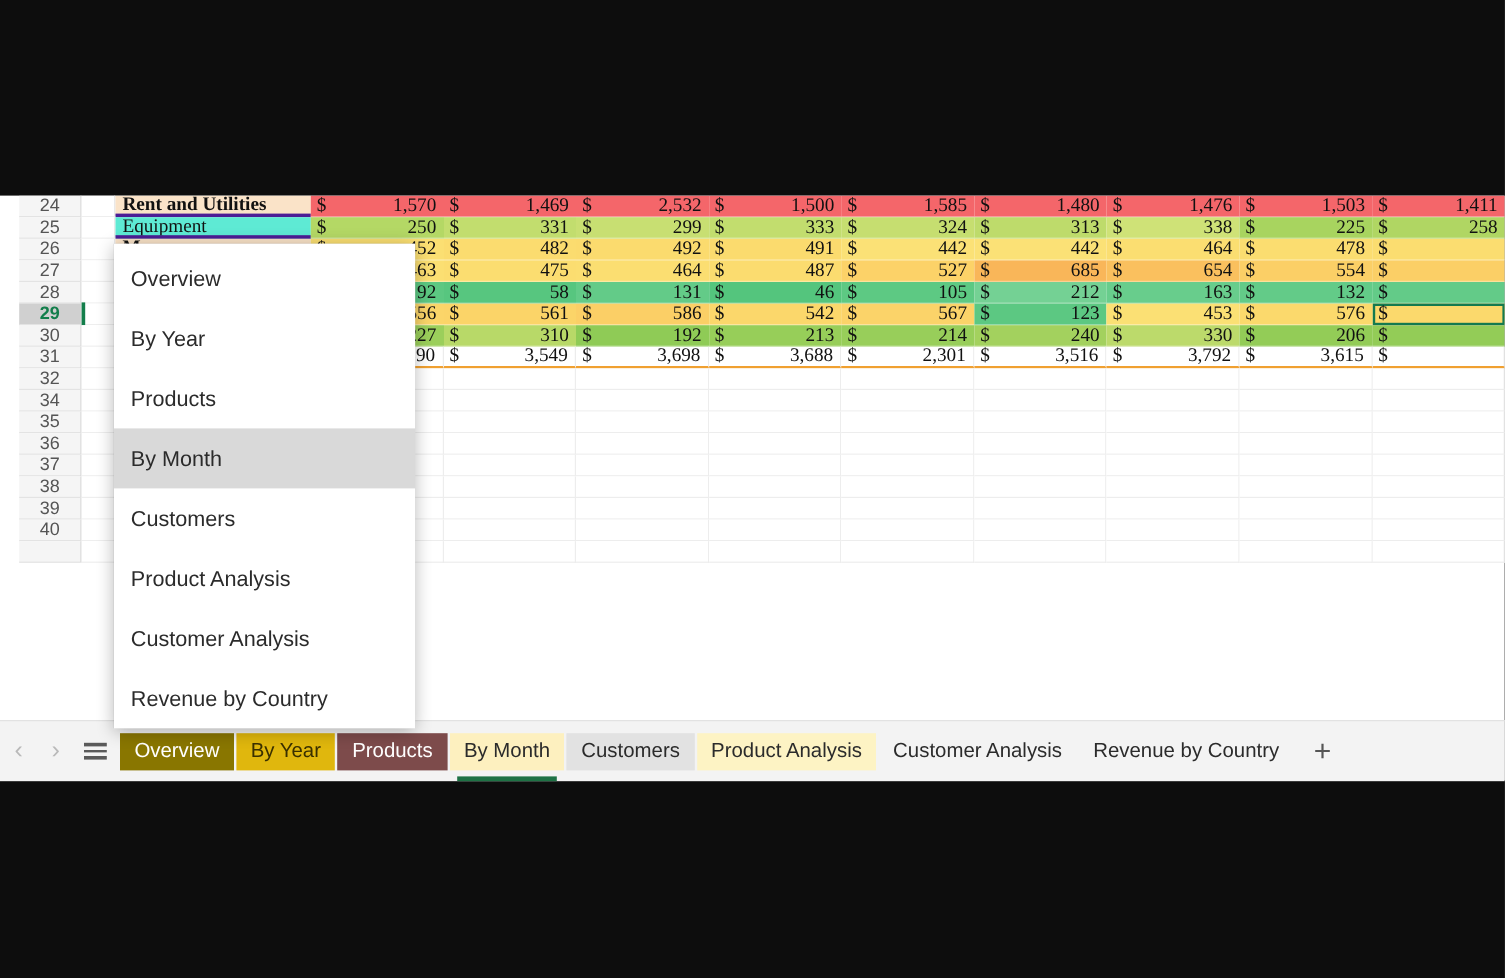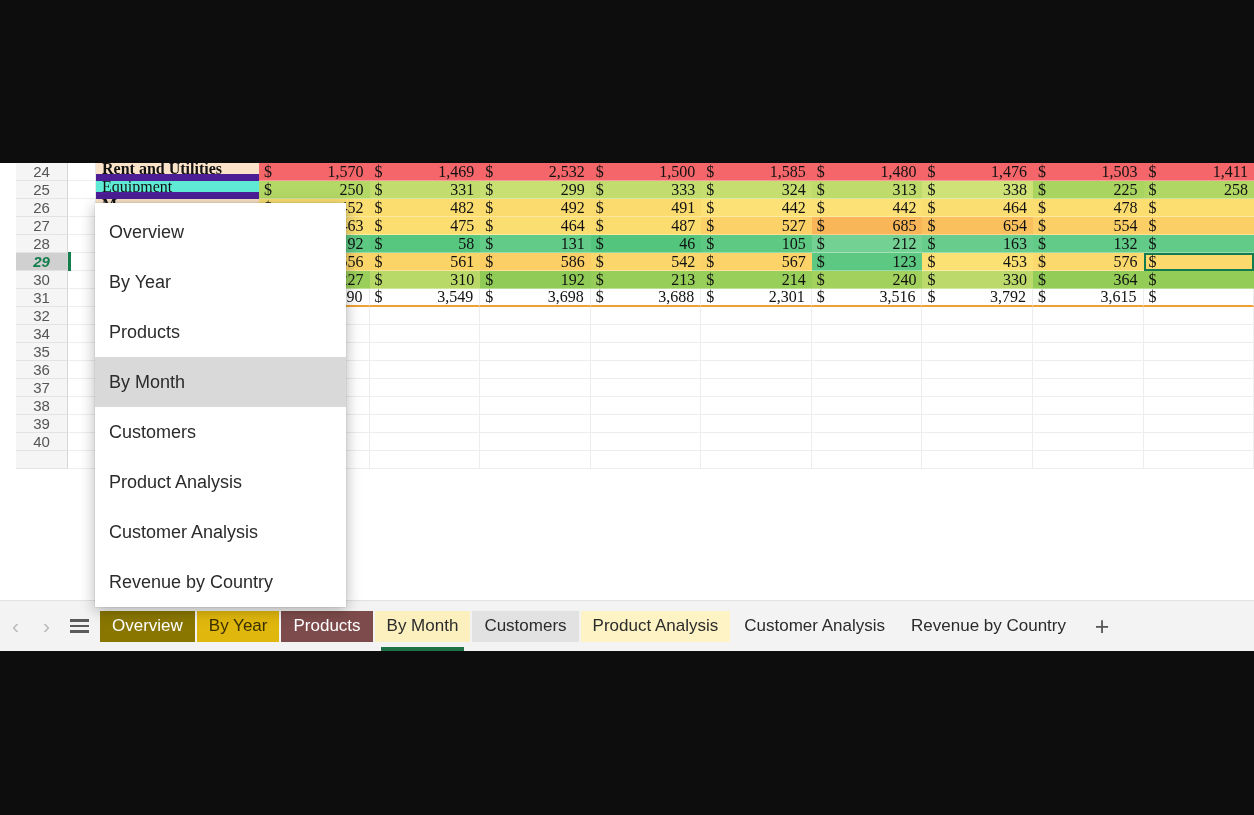--- a/index.html
+++ b/index.html
@@ -20,36 +20,36 @@
   
   .grid{position:absolute;left:0;top:0;width:1254px;}
   .row{display:flex;height:18px;box-sizing:border-box;margin-left:16px;}
 
   .rowhdr{
     width:52px;min-width:52px;box-sizing:border-box;
     background:#f5f5f5;border-right:1px solid #d6d6d6;border-bottom:1px solid #e3e3e3;
     color:#555;font-family:"Liberation Sans",sans-serif;font-size:15px;
     display:flex;align-items:center;justify-content:center;
   }
-  .rowhdr.sel{background:#d0d0d0;color:#137e4b;font-weight:600;font-style:italic;}
+  .rowhdr.sel{background:#d0d0d0;color:#137e4b;font-weight:600;}
 
   .colA{
     width:28px;min-width:28px;box-sizing:border-box;background:#fff;
     border-right:1px solid #e9e9e9;border-bottom:1px solid #eee;
     position:relative;
   }
   .colA.selcell:after{
     content:"";position:absolute;left:0;top:-1px;bottom:-1px;width:3px;background:#137e4b;
   }
   .colB{
     width:163px;min-width:163px;box-sizing:border-box;
     padding-left:6px;
     font-family:"Liberation Serif", serif;font-size:16px;color:#111;
     display:flex;align-items:center;
-    border-bottom:7px solid #4c1d95;
+    border-bottom:3px solid #4c1d95;
     overflow:hidden;white-space:nowrap;
   }
   .colB.tan{background:#fae3c8;}
   .colB.white{background:#5eead4;}
   .colB.bold{font-weight:700;}
 
   .cell{
     flex:1 1 0;min-width:0;box-sizing:border-box;
     position:relative;
     font-family:"Liberation Serif", serif;font-size:16px;color:#111;
@@ -384,21 +384,21 @@
           <div class="cell" style="background: rgb(163, 209, 94);">
             <span class="cur">$</span>
             <span class="num">240</span>
           </div>
           <div class="cell" style="background: rgb(188, 218, 107);">
             <span class="cur">$</span>
             <span class="num">330</span>
           </div>
           <div class="cell" style="background: rgb(147, 204, 87);">
             <span class="cur">$</span>
-            <span class="num">364</span>
+            <span class="num">206</span>
           </div>
           <div class="cell" style="background: rgb(147, 204, 87);">
             <span class="cur">$</span>
             <span class="num"></span>
           </div>
         </div>
         <div class="row">
           <div class="rowhdr">31</div>
           <div class="colA"></div>
           <div class="colB white">To</div>

